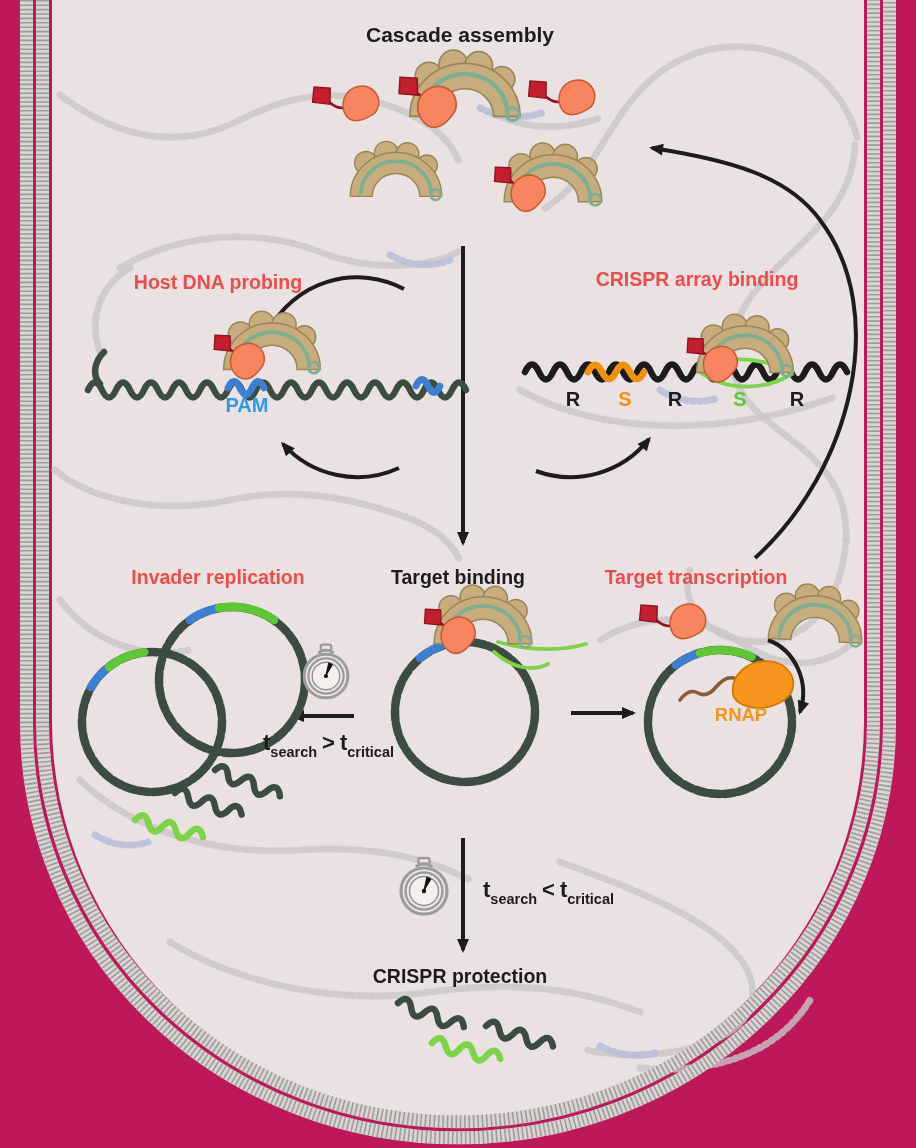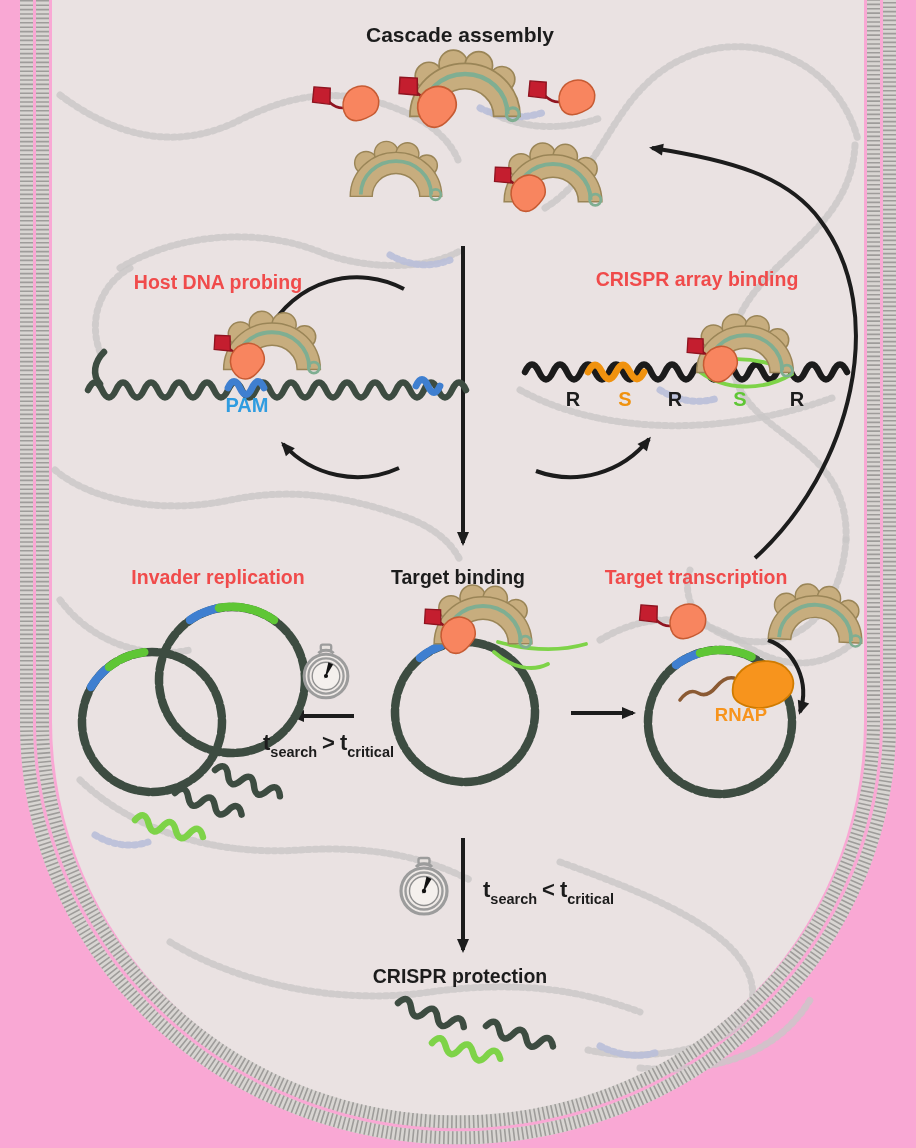--- a/index.html
+++ b/index.html
@@ -1,16 +1,16 @@
 <!DOCTYPE html>
 <html><head>
 <meta charset="utf-8">
 <style>
   html,body{margin:0;padding:0;background:#fff;}
-  .fig{position:relative;width:916px;height:1148px;background:#f9a8d4;overflow:hidden;
+  .fig{position:relative;width:916px;height:1148px;background:#be185d;overflow:hidden;
        font-family:"Liberation Sans",sans-serif;}
   svg{display:block}
   text{font-family:"Liberation Sans",sans-serif;font-weight:bold;}
   .stage-lbl{font-size:19.5px;}
   .title-lbl{font-size:21px;}
   .pam-lbl{font-size:20px;fill:#2F9CE0;}
   .rnap-lbl{font-size:18.5px;}
   .arr-letter{font-size:20px;}
   .texpr{font-size:22px;fill:#1c1c1c;}
   .tsub{font-size:14.5px;}

